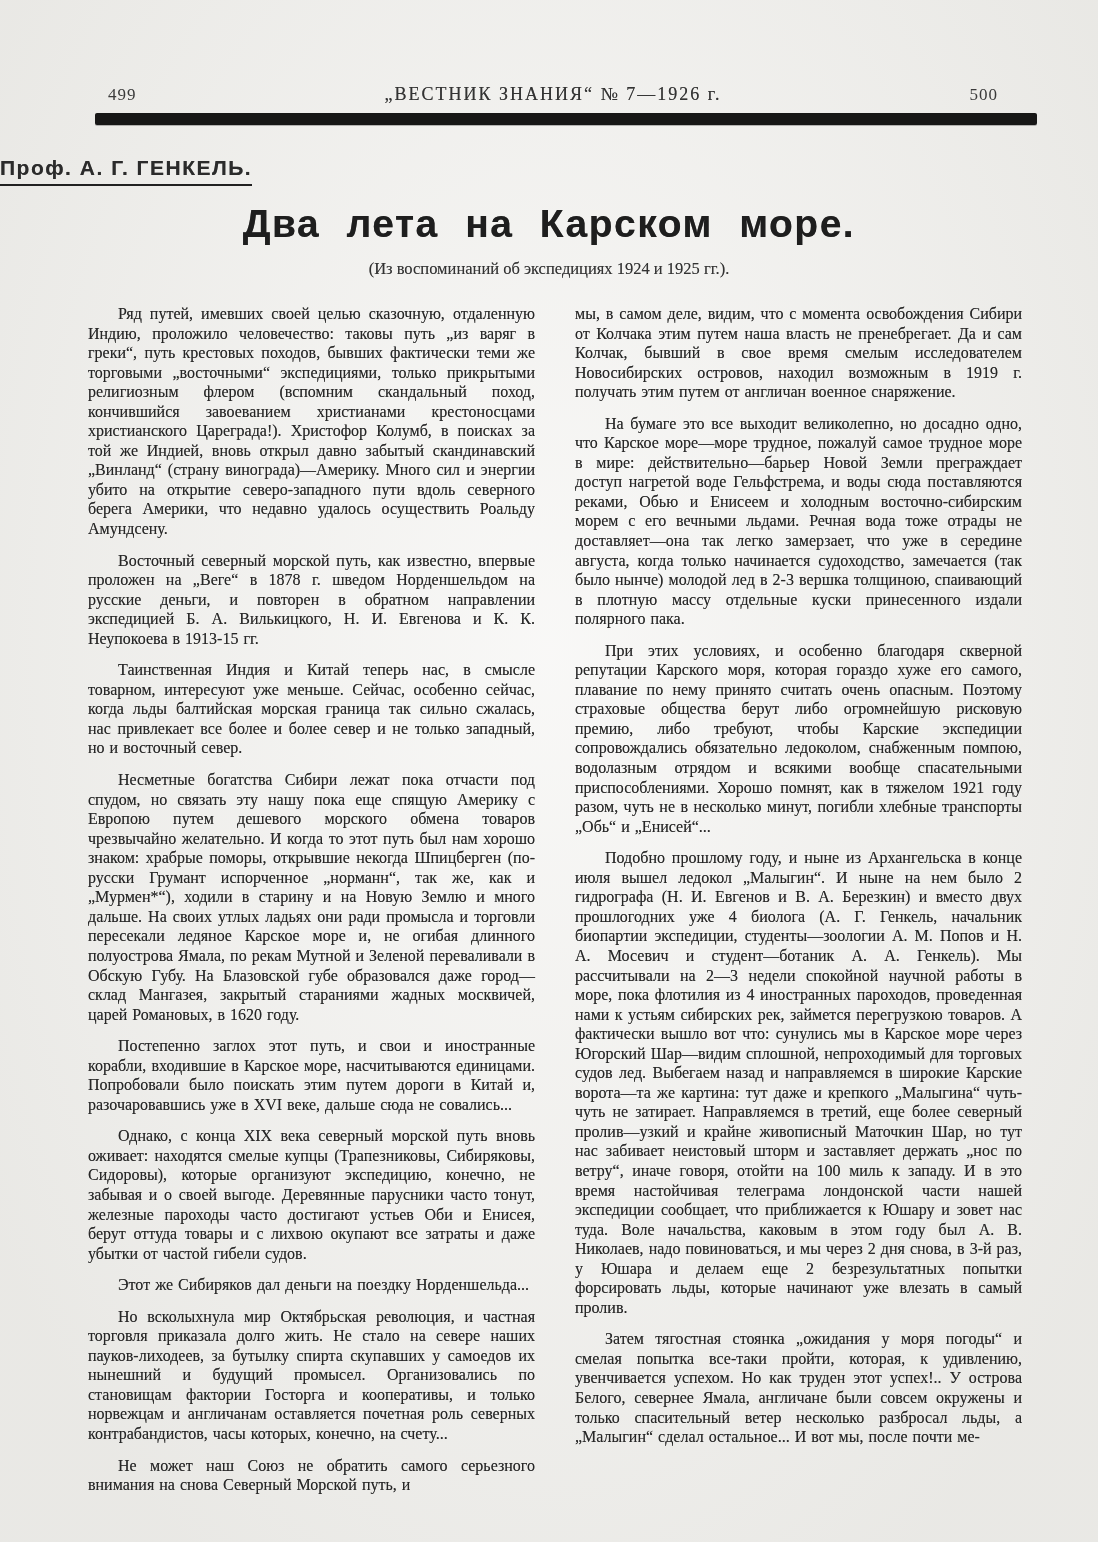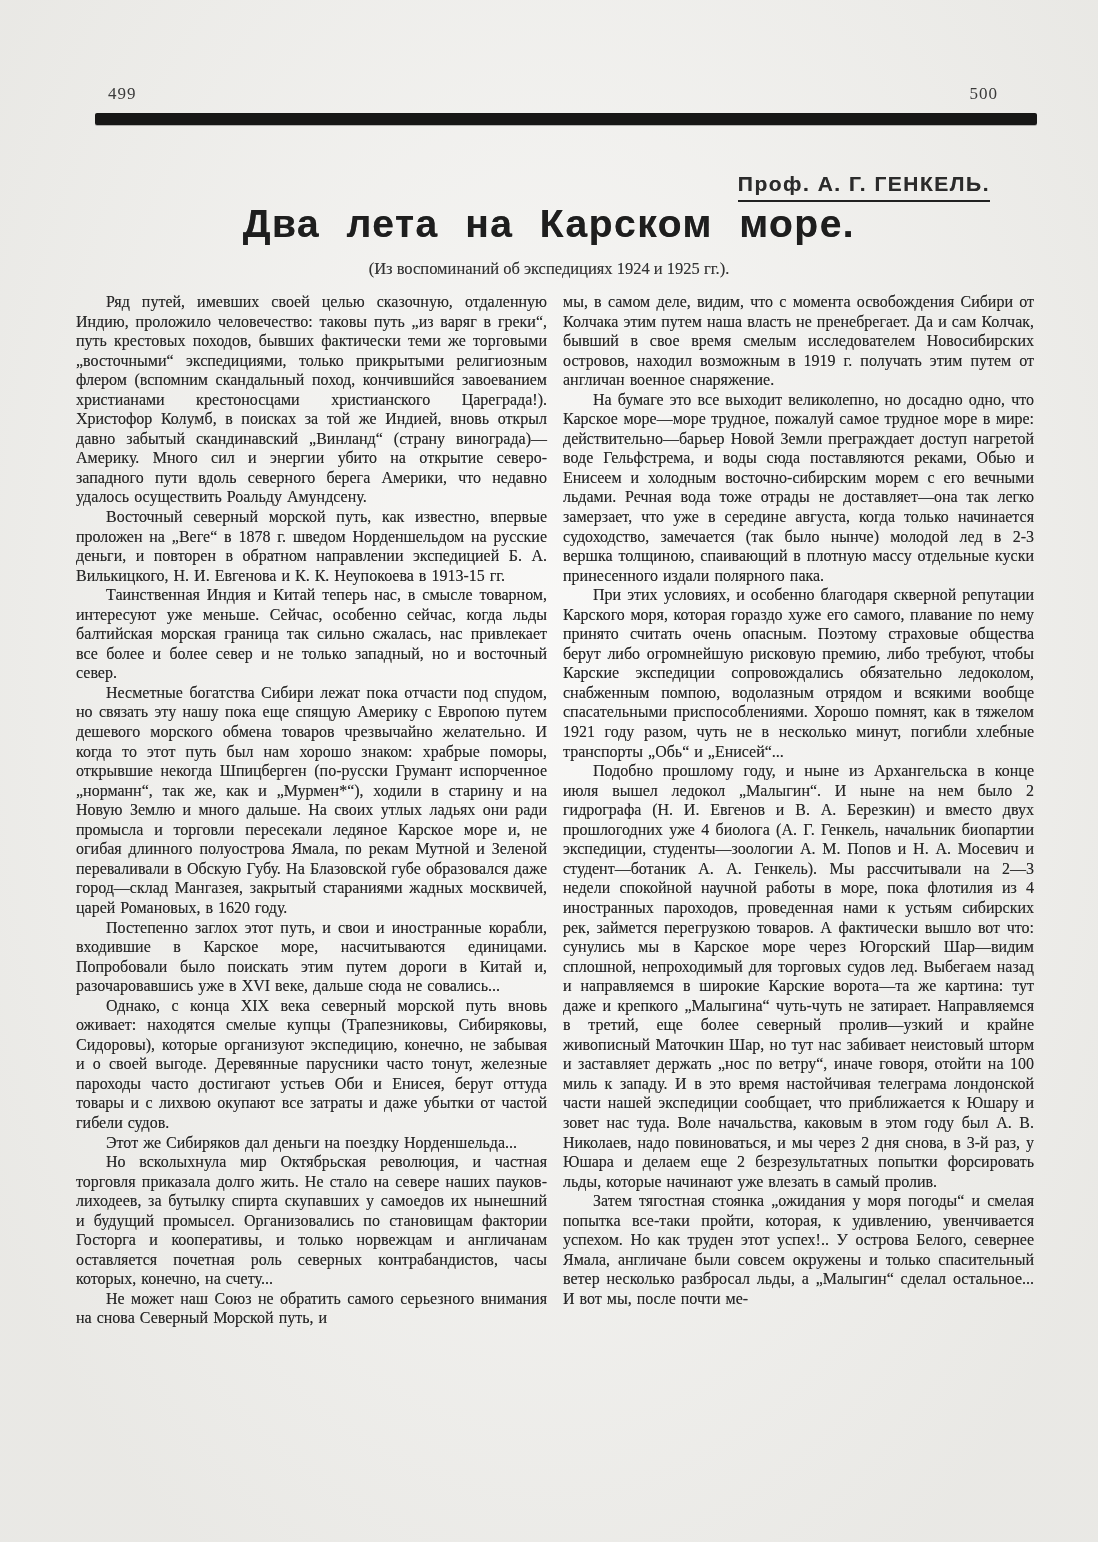--- a/index.html
+++ b/index.html
@@ -46,24 +46,23 @@
     left: 95px;
     width: 942px;
     height: 12px;
     background: #171716;
     border-radius: 2px;
     box-shadow: 0 1px 0 rgba(0,0,0,0.25);
   }
   
   .byline-row {
     position: absolute;
-    top: 172px;
+    top: 156px;
     left: 0;
     right: 108px;
-    text-align: right;
   }
   .byline {
     display: inline-block;
     font-family: "Liberation Sans", sans-serif;
     font-weight: 600;
     font-size: 21px;
     letter-spacing: 1.5px;
     color: #2b2b2b;
     border-bottom: 2.5px solid #212121;
     padding-bottom: 4px;
@@ -101,40 +100,41 @@
     left: 76px;
     right: 64px;
     display: flex;
     gap: 16px;
   }
   .col {
     flex: 1 1 0;
     min-width: 0;
   }
   .para {
-    margin: 0;
+    margin: 12px;
     text-align: justify;
     text-indent: 30px;
     font-size: 16px;
     line-height: 19.55px;
     word-spacing: 1px;
     hyphens: auto;
     -webkit-hyphens: auto;
     color: #272727;
     text-shadow: 0 0 0.6px rgba(35,35,35,0.5);
   }
   .para.no-indent { text-indent: 0; }
 </style>
 </head>
 <body>
 
 <div class="page">
 
   <div class="running-head">
     <span class="page-num">499</span>
+    <span class="journal-name">„ВЕСТНИК ЗНАНИЯ“ № 7—1926 г.</span>
     <span class="page-num">500</span>
   </div>
 
   <div class="head-rule"></div>
 
   <div class="byline-row">
     <span class="byline">Проф. А. Г. ГЕНКЕЛЬ.</span>
   </div>
 
   <h1 class="article-title">Два лета на Карском море.</h1>

